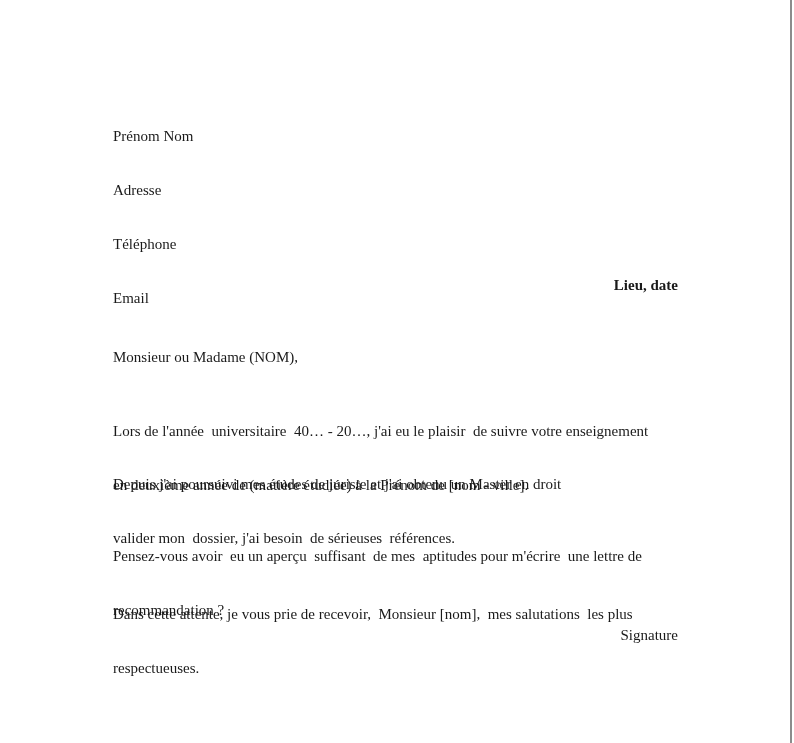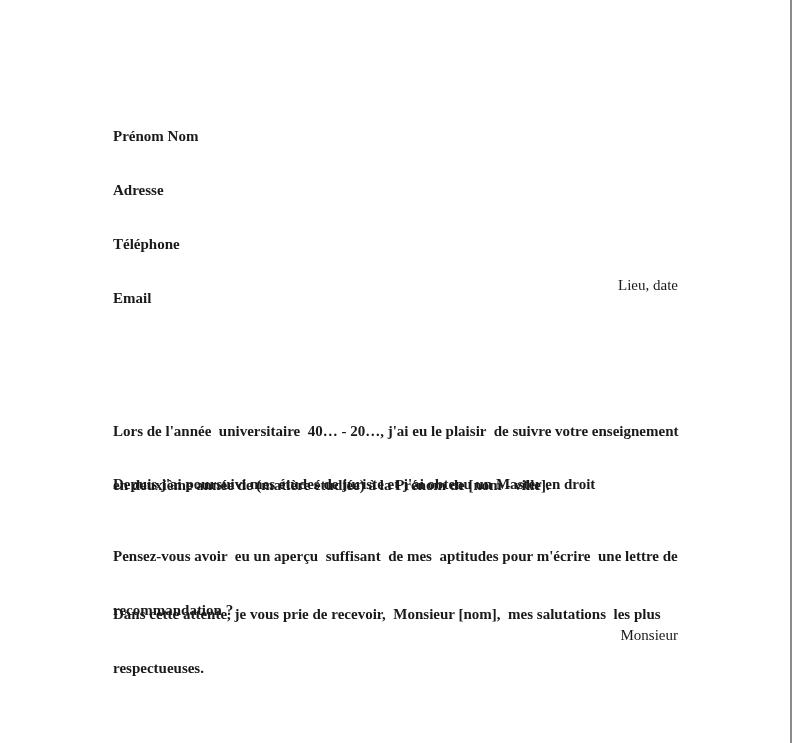--- a/index.html
+++ b/index.html
@@ -30,30 +30,30 @@
     width: 2px;
     height: 743px;
     background: #8c8c8c;
   }
   .block {
     position: absolute;
     left: 113px;
     width: 572px;
     white-space: pre-wrap;
   }
-  .line { white-space: pre-wrap; font-weight: bold; }
+  .line { white-space: pre-wrap; }
   .align-right {
     left: auto;
     right: 116px;
     width: auto;
     text-align: right;
   }
   .sender-block    { top: 91px; }
   .subject-line    { top: 236px; }
-  .place-date      { top: 276px; }
+  .place-date      { top: 276px; font-weight: bold; }
   .salutation      { top: 348px; }
   .paragraph-1     { top: 386px; }
   .paragraph-2     { top: 439px; }
   .paragraph-3     { top: 511px; }
   .paragraph-4     { top: 569px; }
   .signature-line  { top: 626px; }
 </style>
 </head>
 <body>
 
@@ -62,37 +62,39 @@
   <div class="block sender-block">
     <div class="line">Prénom Nom</div>
     <div class="line">Adresse</div>
     <div class="line">Téléphone</div>
     <div class="line">Email</div>
   </div>
 
 
   <div class="block place-date align-right">Lieu, date</div>
 
+  <div class="block salutation">Monsieur ou Madame (NOM),</div>
 
   <div class="block paragraph-1">
     <div class="line">Lors de l'année  universitaire  40… - 20…, j'ai eu le plaisir  de suivre votre enseignement</div>
     <div class="line">en deuxième année de (matière étudiée) à la Prénom de [nom - ville].</div>
   </div>
 
   <div class="block paragraph-2">
     <div class="line">Depuis j'ai poursuivi mes études de juriste et j'ai obtenu un Master en droit</div>
+    <div class="line">valider mon  dossier, j'ai besoin  de sérieuses  références.</div>
   </div>
 
   <div class="block paragraph-4">
     <div class="line">Dans cette attente, je vous prie de recevoir,  Monsieur [nom],  mes salutations  les plus</div>
     <div class="line">respectueuses.</div>
   </div>
 
   <div class="block paragraph-3">
     <div class="line">Pensez-vous avoir  eu un aperçu  suffisant  de mes  aptitudes pour m'écrire  une lettre de</div>
     <div class="line">recommandation ?</div>
   </div>
 
-  <div class="block signature-line align-right">Monsieur</div>
+  <div class="block signature-line align-right">Signature</div>
 
   <div class="edge-line"></div>
 
 </div>
 
 </body></html>

